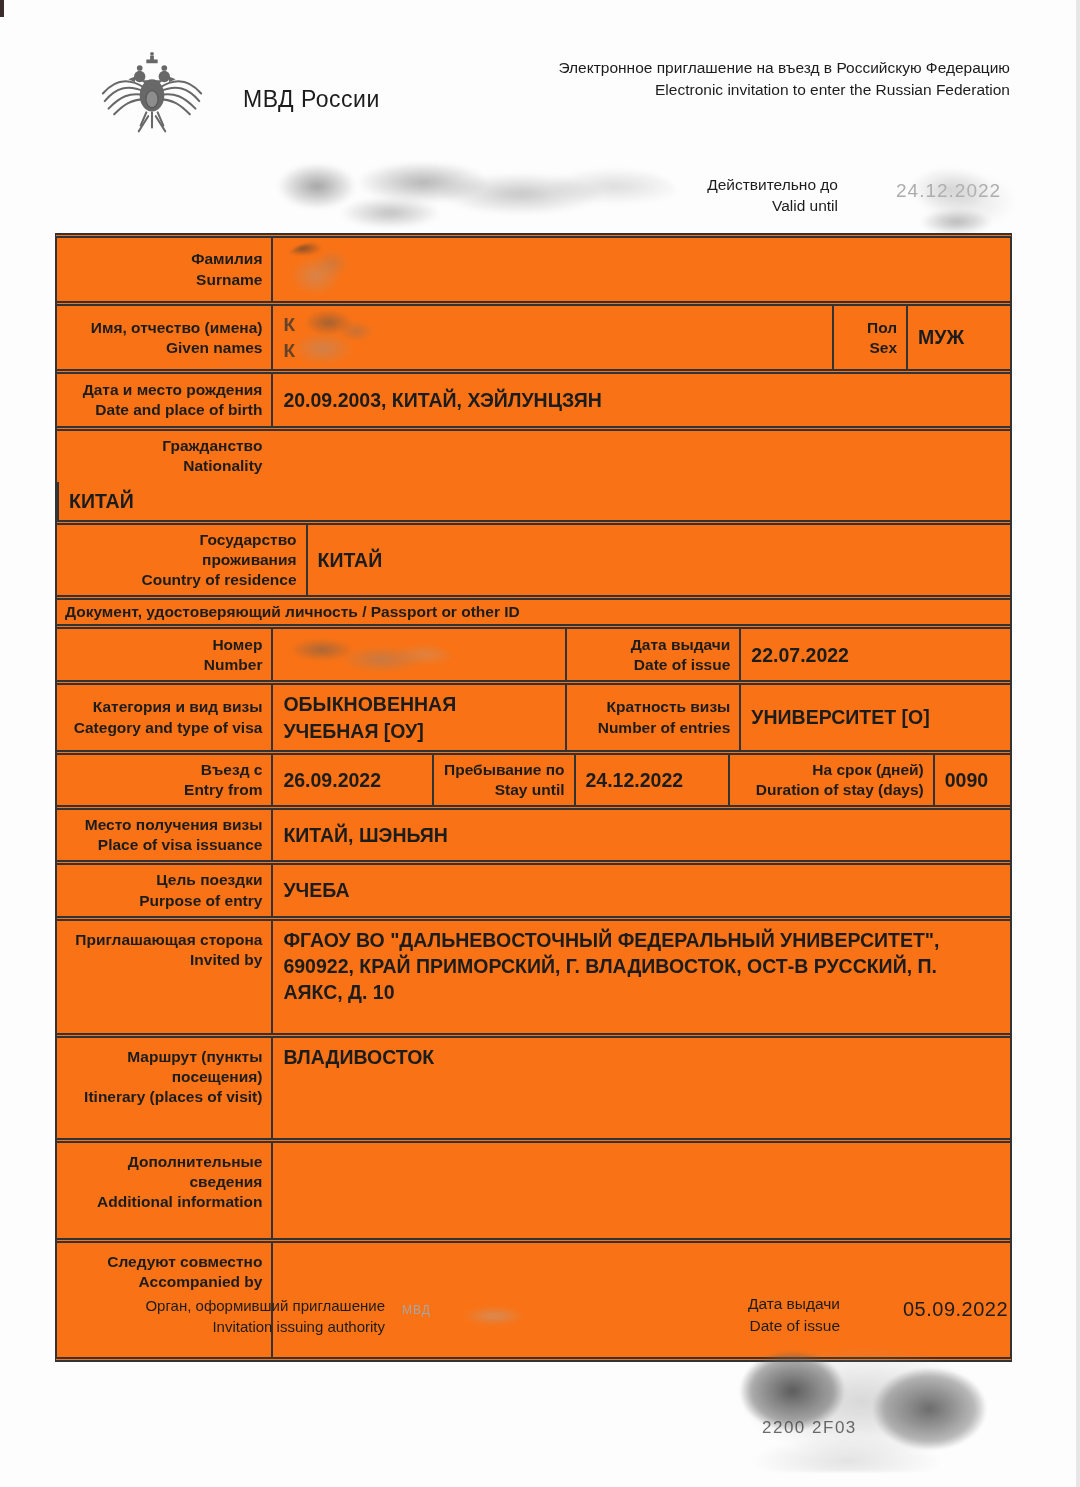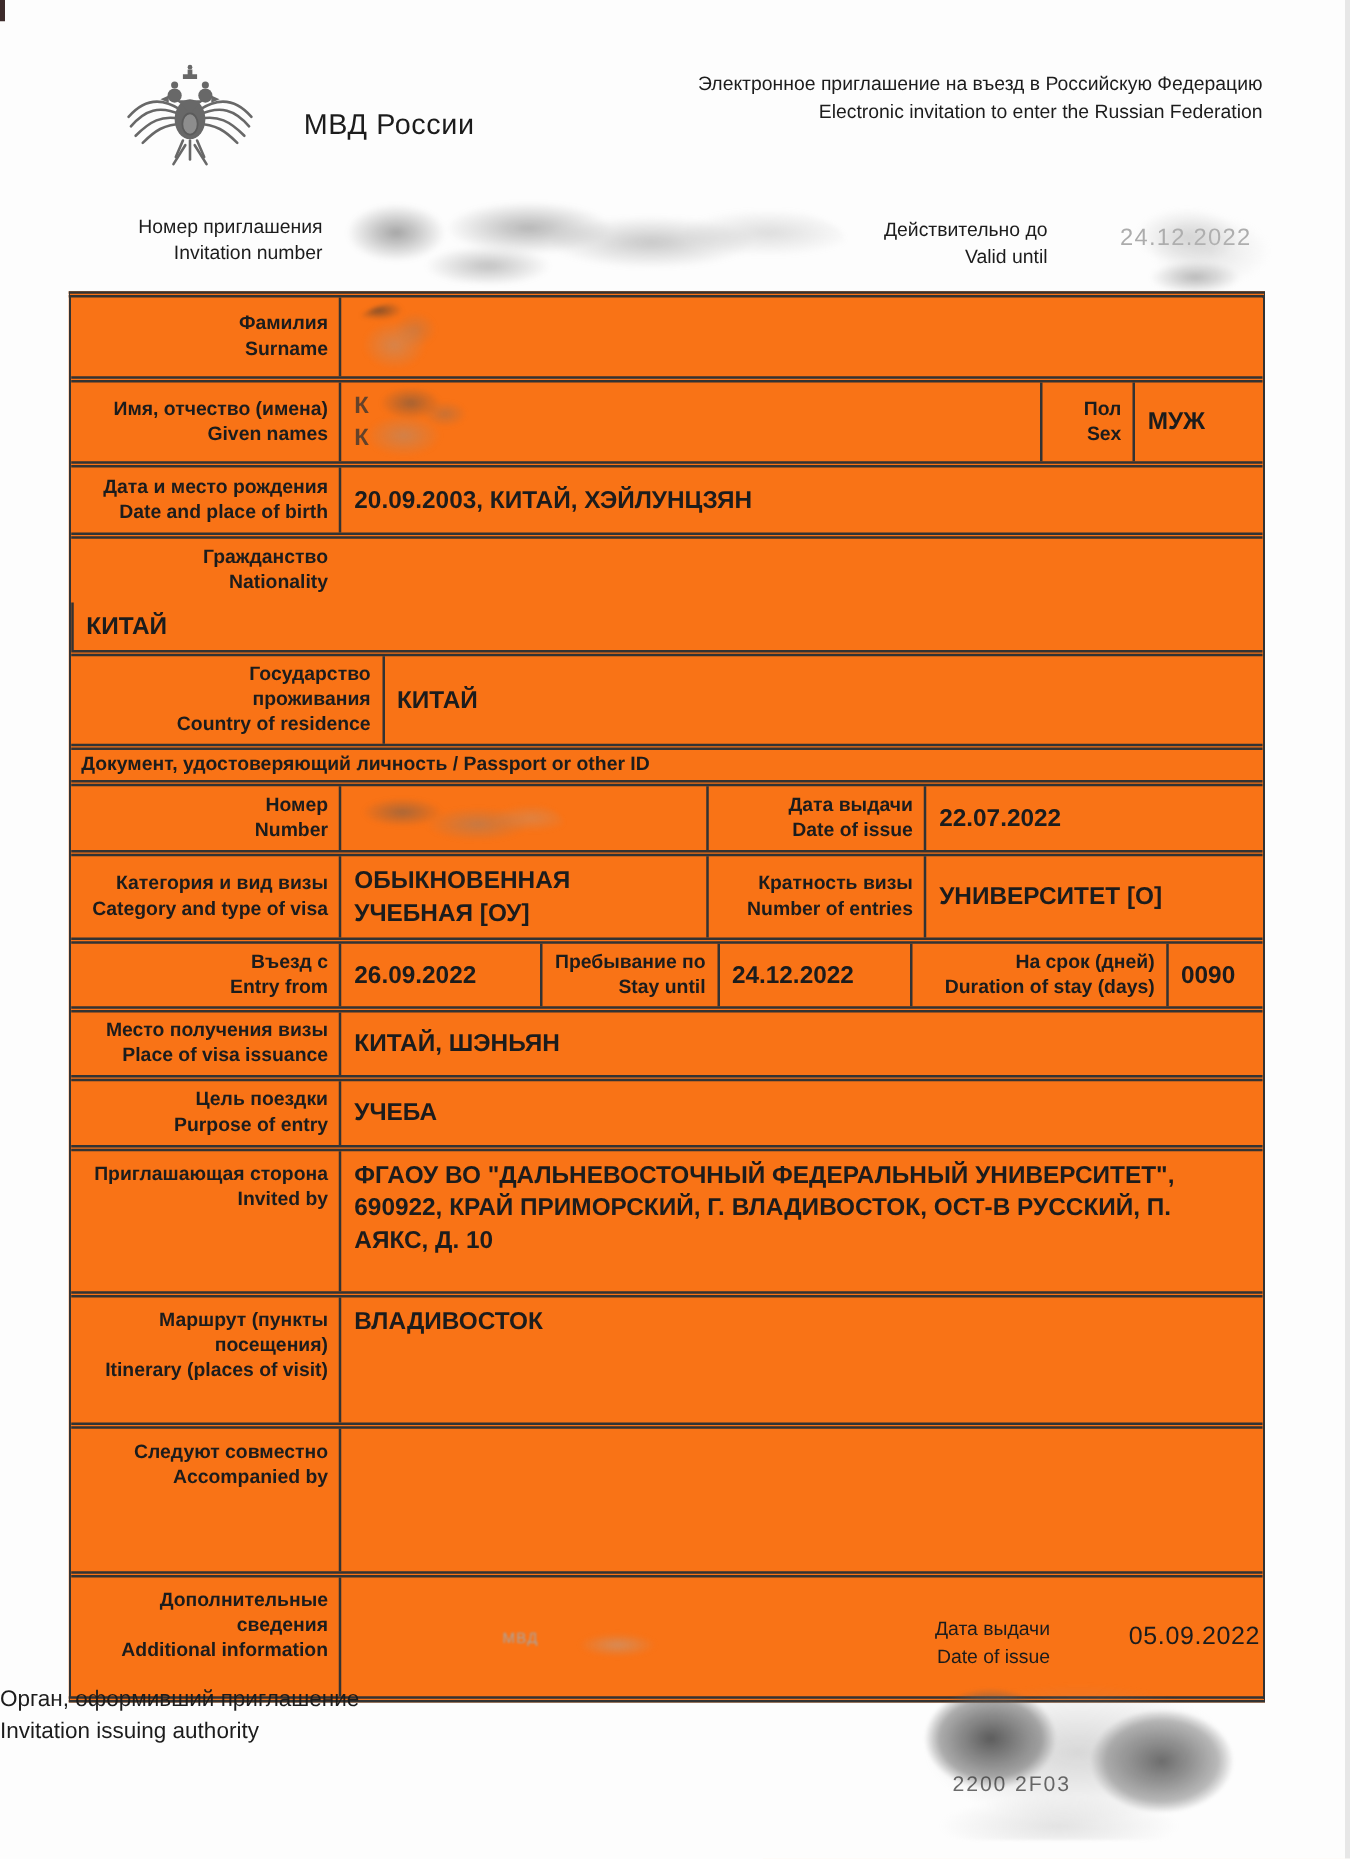--- a/index.html
+++ b/index.html
@@ -124,21 +124,21 @@
   .w-entryval { flex:0 0 16.9%; }
   .w-staylbl  { flex:0 0 14.8%; }
   .w-stayval  { flex:0 0 16.2%; }
   .w-durlbl   { flex:0 0 21.5%; }
   .w-durval   { flex:1; }
   .lbl-inner { width:100%; text-align:right; font-size:15.5px; line-height:1.3;
                display:flex; flex-direction:column; justify-content:center; padding:4px 9px 4px 4px; box-sizing:border-box; }
   .lbl-inner span { display:block; }
 
   
-  .authority-label { position:absolute; left:0; top:1347px; width:385px; text-align:left; font-size:18px; line-height:1.4; }
+  .authority-label { position:absolute; left:0; top:1295px; width:385px; text-align:right; font-size:15px; line-height:1.4; }
   .authority-label span { display:block; }
   .authority-value { position:absolute; left:402px; top:1303px; font-size:12px; letter-spacing:1px;
                      color:#a6a6a6; filter:blur(.7px); }
   .issue-label { position:absolute; left:640px; top:1293px; width:200px; text-align:right; font-size:15.5px; line-height:1.4; }
   .issue-label span { display:block; }
   .issue-value { position:absolute; left:903px; top:1298px; font-size:20px; letter-spacing:.5px; z-index:3; }
 </style>
 </head>
 <body>
 
@@ -175,24 +175,20 @@
       <circle cx="73" cy="19" r="3"></circle>
     </g>
     <ellipse cx="60" cy="52" rx="6.5" ry="9" fill="#7a7a7a" stroke="#3f3f3f" stroke-width="1.5"></ellipse>
   </svg>
   <div class="agency">МВД России</div>
   <div class="header-right">
     <span>Электронное приглашение на въезд в Российскую Федерацию</span>
     <span>Electronic invitation to enter the Russian Federation</span>
   </div>
 
-  <div class="meta-invlabel">
-    <span>Номер приглашения</span>
-    <span>Invitation number</span>
-  </div>
   <div class="smudge sm-invnum"></div>
 
   <div class="meta-validlabel">
     <span>Действительно до</span>
     <span>Valid until</span>
   </div>
   <div class="valid-value">24.12.2022</div>
   <div class="smudge sm-validuntil"></div>
 
   <div class="form-table">
@@ -335,36 +331,36 @@
     </div>
 
     <div class="row r-itin">
       <div class="cell lbl l-top">
         <span>Маршрут (пункты посещения)</span>
         <span>Itinerary (places of visit)</span>
       </div>
       <div class="cell val v-top">ВЛАДИВОСТОК</div>
     </div>
 
+    <div class="row r-addl">
+      <div class="cell lbl l-top">
+        <span>Дополнительные сведения</span>
+        <span>Additional information</span>
+      </div>
+      <div class="cell val v-top"></div>
+    </div>
+
     <div class="row r-accomp">
       <div class="cell lbl l-top">
         <span>Следуют совместно</span>
         <span>Accompanied by</span>
       </div>
       <div class="cell val v-top"></div>
     </div>
 
-    <div class="row r-addl">
-      <div class="cell lbl l-top">
-        <span>Дополнительные сведения</span>
-        <span>Additional information</span>
-      </div>
-      <div class="cell val v-top"></div>
-    </div>
-
   </div>
 
   <div class="authority-label">
     <span>Орган, оформивший приглашение</span>
     <span>Invitation issuing authority</span>
   </div>
   <div class="authority-value">МВД</div>
   <div class="smudge sm-authority"></div>
 
   <div class="issue-label">

